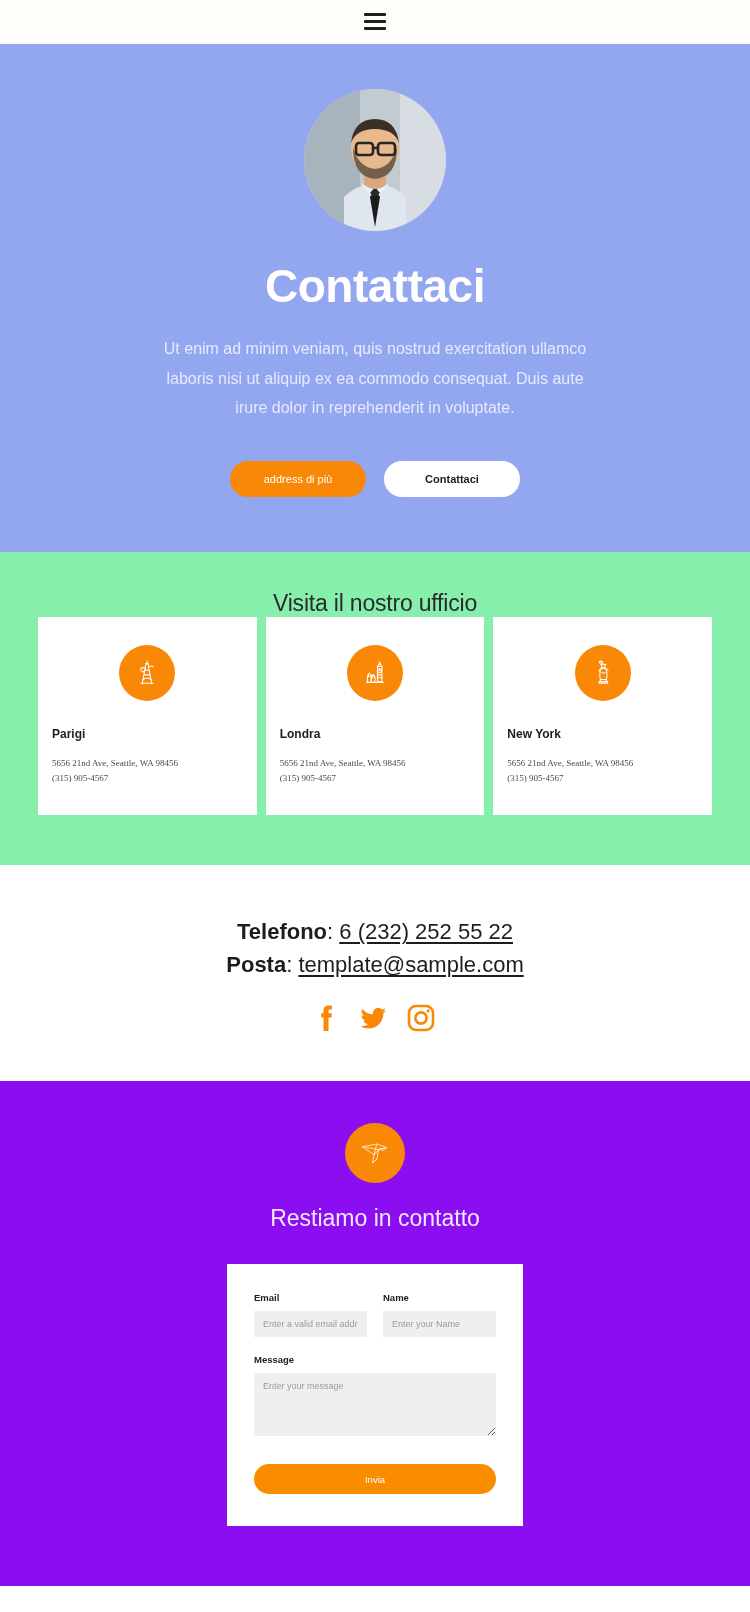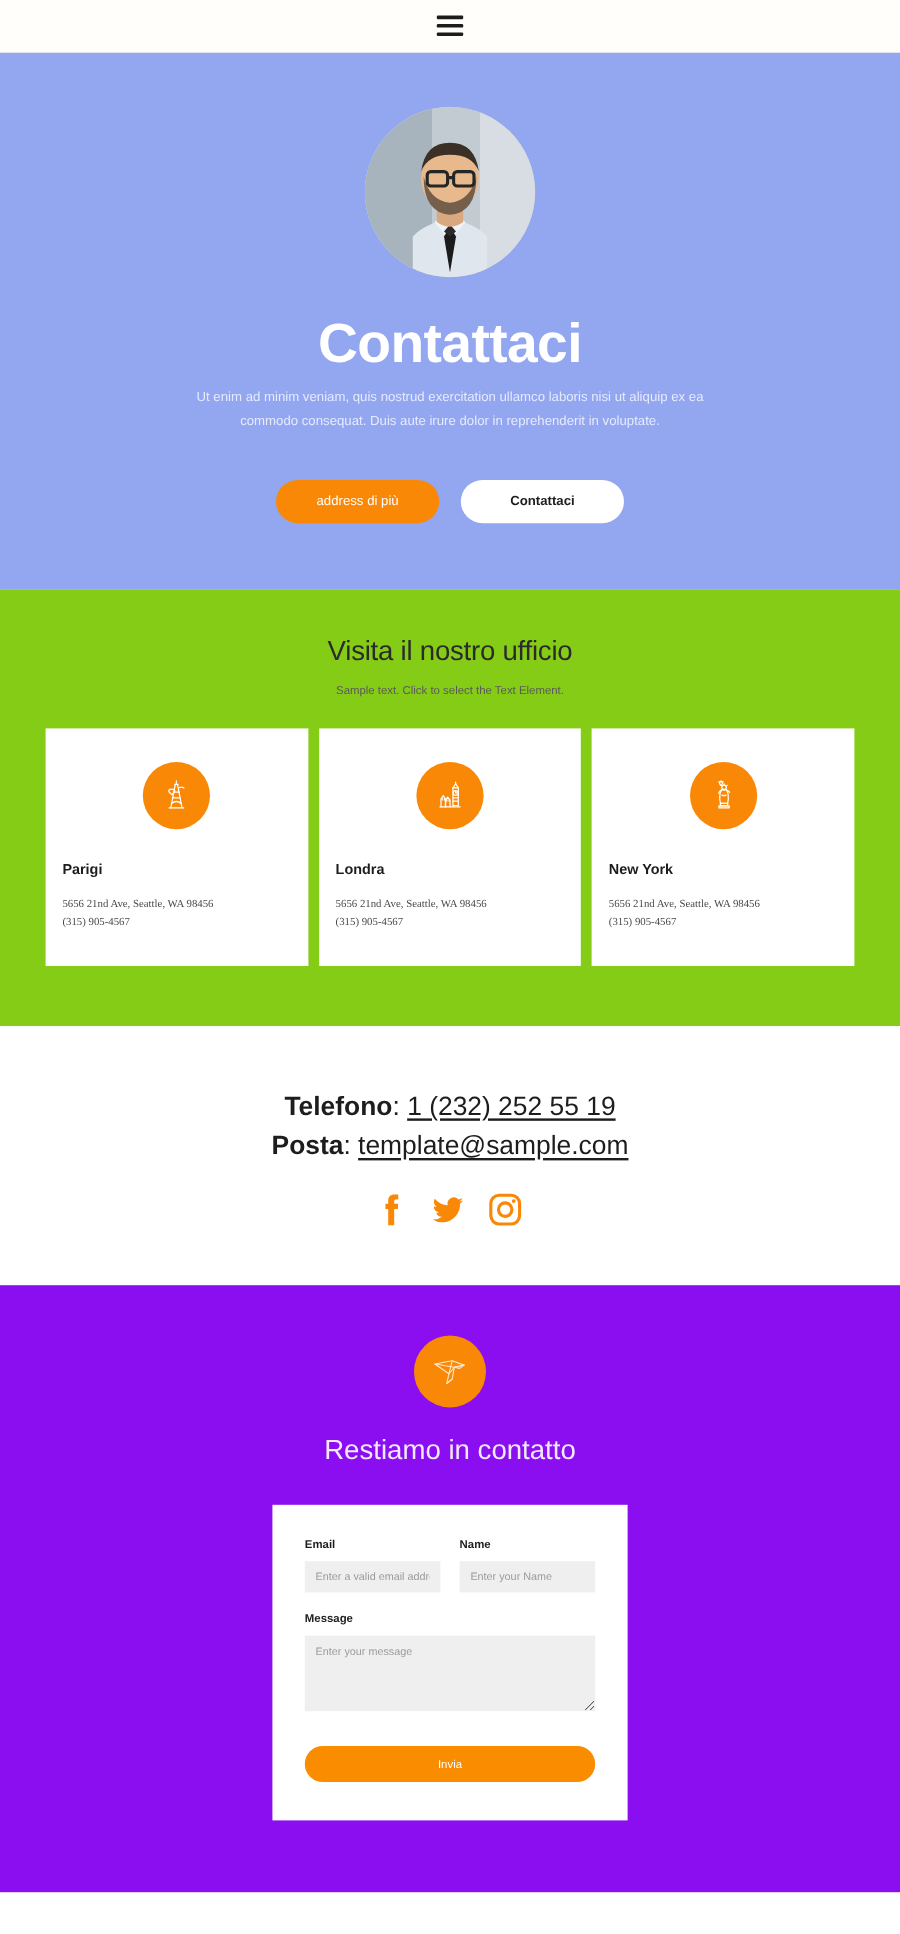--- a/index.html
+++ b/index.html
@@ -37,43 +37,43 @@
   }
   .avatar svg { display:block; width:100%; height:100%; }
   .hero h1 {
     font-size:46px;
     font-weight:700;
     color:#ffffff;
     letter-spacing:-0.5px;
     margin-top:28px;
   }
   .hero p {
-    margin-top:8px;
-    font-size:11px;
+    margin-top:21px;
+    font-size:16px;
     line-height:1.85;
     color:#e6eaff;
     max-width:430px;
     margin-left:auto; margin-right:auto;
   }
   .hero-btns { margin-top:38px; display:flex; justify-content:center; gap:18px; }
   .btn {
     border:none; cursor:pointer;
     font-family:"Liberation Sans", sans-serif;
     border-radius:20px;
     font-size:11px;
     padding:0 26px;
     height:36px;
     line-height:36px;
     min-width:136px;
   }
   .btn-primary { background:#f98807; color:#ffffff; }
   .btn-ghost { background:#ffffff; color:#1d1d1d; font-weight:700; }
 
   
-  .offices { background:#84cc16; padding:38px 38px 50px; }
+  .offices { background:#86efac; padding:38px 38px 50px; }
   .offices h2 {
     text-align:center;
     font-size:23px;
     font-weight:400;
     color:#2b2b2b;
     letter-spacing:-0.2px;
   }
   .offices .sub {
     text-align:center;
     font-size:9.5px;
@@ -195,21 +195,20 @@
   <h1>Contattaci</h1>
   <p>Ut enim ad minim veniam, quis nostrud exercitation ullamco laboris nisi ut aliquip ex ea commodo consequat. Duis aute irure dolor in reprehenderit in voluptate.</p>
   <div class="hero-btns">
     <button class="btn btn-primary">address di più</button>
     <button class="btn btn-ghost">Contattaci</button>
   </div>
 </section>
 
 <section class="offices">
   <h2>Visita il nostro ufficio</h2>
-  <div class="sub">Sample text. Click to select the Text Element.</div>
   <div class="cards">
 
     <div class="card">
       <div class="circ">
         <svg width="30" height="30" viewBox="0 0 32 32" fill="none" stroke="#fff" stroke-width="1.1" stroke-linecap="round" stroke-linejoin="round">
           <path d="M16 3 v3"></path>
           <path d="M14.6 6 h2.8"></path>
           <path d="M15 6 L11 27 M17 6 L21 27"></path>
           <path d="M13.6 13 h4.8"></path>
           <path d="M12.8 18 h6.4"></path>
@@ -266,21 +265,21 @@
         <span>5656 21nd Ave, Seattle, WA 98456</span><br>
         <span>(315) 905-4567</span>
       </p>
     </div>
 
   </div>
 </section>
 
 <section class="contact">
   <div class="line">
-    <b>Telefono</b><span>: </span><a href="#">1 (232) 252 55 19 </a>
+    <b>Telefono</b><span>: </span><a href="#">6 (232) 252 55 22 </a>
   </div>
   <div class="line">
     <b>Posta</b><span>: </span><a href="#">template@sample.com</a>
   </div>
   <div class="socials">
     <a href="#">
       <svg width="26" height="30" viewBox="0 0 26 30">
           <path d="M17.8 10.2 h-3.3 v-2.1 c0 -1 .4 -1.5 1.4 -1.5 h2 V2.4 h-3.2 c-3.6 0 -5.2 2 -5.2 5.3 v2.5 H7.2 v4.3 h2.3 V28 h5 V14.5 h3.1 z" fill="#F98807"></path>
         </svg>
     </a>

